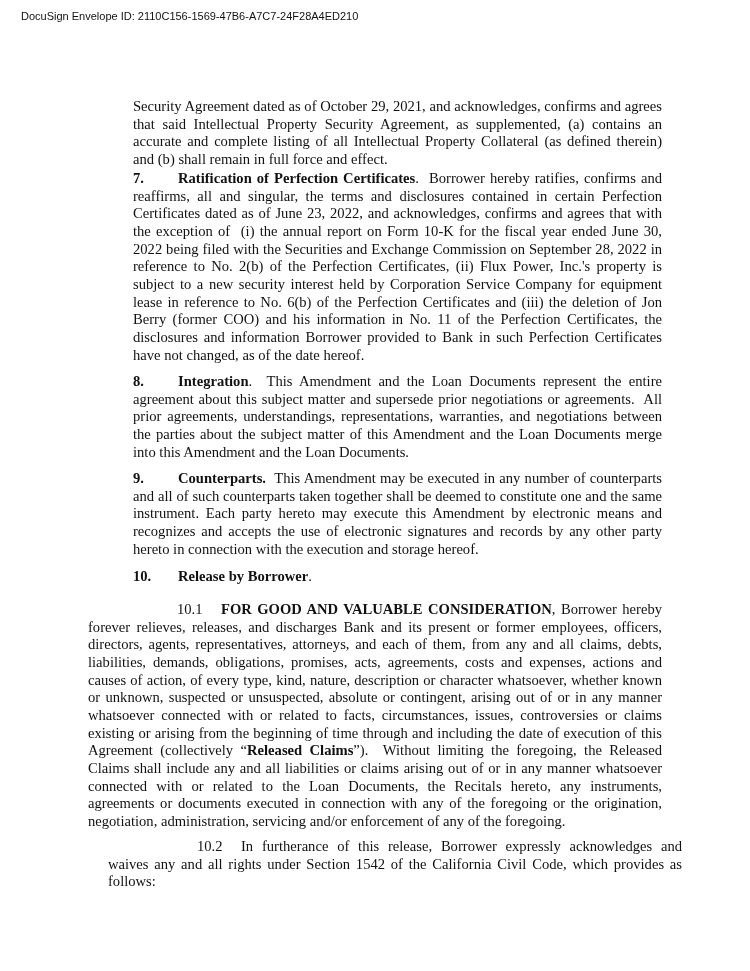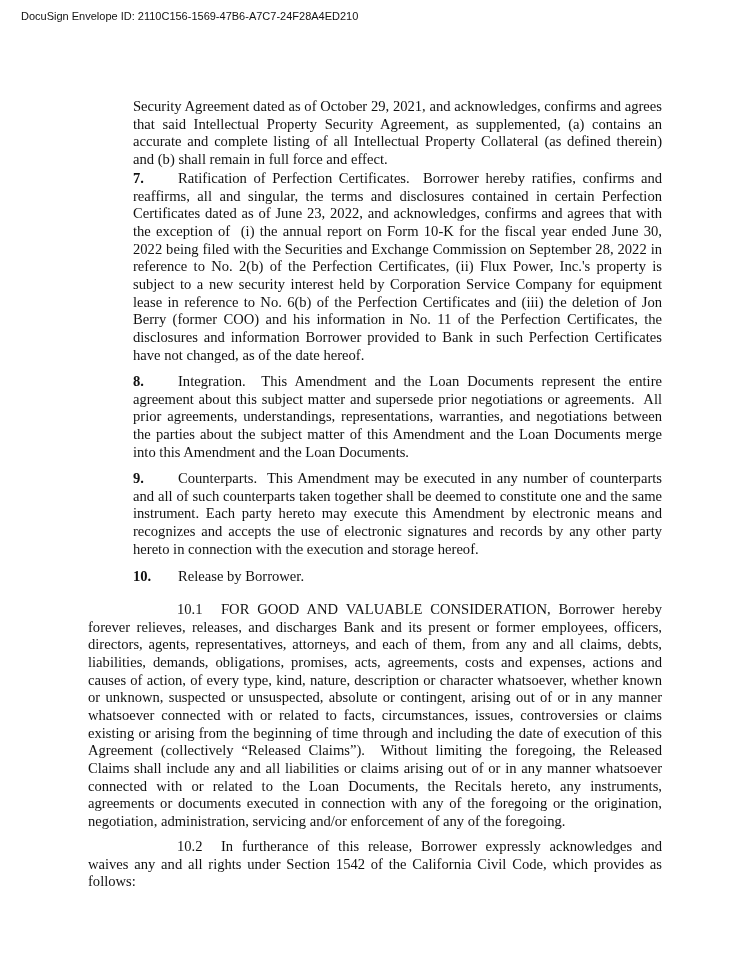--- a/index.html
+++ b/index.html
@@ -10,21 +10,21 @@
   }
   .page-text {
     font-family: "Liberation Serif", serif; font-size: 14.6px; line-height: 17.65px;
     color: #111;
   }
   .block { position: absolute; left: 133px; width: 529px; text-align: justify; text-align-last: left; }
   .block.wide { left: 88px; width: 574px; }
   .sec-num { font-weight: bold; display: inline-block; width: 45px; }
   .sub-num { font-weight: normal; display: inline-block; width: 44px; }
   .indent { display: inline-block; width: 89px; }
-  b { font-weight: normal; }
+  b { font-weight: bold; }
   p { margin: 0; }
 </style>
 </head>
 <body>
 
 <div class="envelope">DocuSign Envelope ID: 2110C156-1569-47B6-A7C7-24F28A4ED210</div>
 
 <div class="page-text">
 
   <p class="block" style="top:98px;">Security Agreement dated as of October 29, 2021, and acknowledges, confirms and agrees that said Intellectual Property Security Agreement, as supplemented, (a) contains an accurate and complete listing of all Intellectual Property Collateral (as defined therein) and (b) shall remain in full force and effect.</p>
@@ -32,15 +32,15 @@
   <p class="block" style="top:170px;"><span class="sec-num">7.</span><b>Ratification of Perfection Certificates</b><span>.</span><span style="white-space:pre-wrap;">  Borrower hereby ratifies, confirms and reaffirms, all and singular, the terms and disclosures contained in certain Perfection Certificates dated as of June 23, 2022, and acknowledges, confirms and agrees that with the exception of  (i) the annual report on Form 10-K for the fiscal year ended June 30, 2022 being filed with the Securities and Exchange Commission on September 28, 2022 in reference to No. 2(b) of the Perfection Certificates, (ii) Flux Power, Inc.'s property is subject to a new security interest held by Corporation Service Company for equipment lease in reference to No. 6(b) of the Perfection Certificates and (iii) the deletion of Jon Berry (former COO) and his information in No. 11 of the Perfection Certificates, the disclosures and information Borrower provided to Bank in such Perfection Certificates have not changed, as of the date hereof.</span></p>
 
   <p class="block" style="top:373px;"><span class="sec-num">8.</span><b>Integration</b><span>.</span><span style="white-space:pre-wrap;">  This Amendment and the Loan Documents represent the entire agreement about this subject matter and supersede prior negotiations or agreements.  All prior agreements, understandings, representations, warranties, and negotiations between the parties about the subject matter of this Amendment and the Loan Documents merge into this Amendment and the Loan Documents.</span></p>
 
   <p class="block" style="top:470px;"><span class="sec-num">9.</span><b>Counterparts.</b><span></span><span style="white-space:pre-wrap;">  This Amendment may be executed in any number of counterparts and all of such counterparts taken together shall be deemed to constitute one and the same instrument. Each party hereto may execute this Amendment by electronic means and recognizes and accepts the use of electronic signatures and records by any other party hereto in connection with the execution and storage hereof.</span></p>
 
   <p class="block" style="top:568px;"><span class="sec-num">10.</span><b>Release by Borrower</b><span>.</span></p>
 
   <p class="block wide" style="top:601px;"><span class="indent"></span><span class="sub-num">10.1</span><b>FOR GOOD AND VALUABLE CONSIDERATION</b><span>, Borrower hereby forever relieves, releases, and discharges Bank and its present or former employees, officers, directors, agents, representatives, attorneys, and each of them, from any and all claims, debts, liabilities, demands, obligations, promises, acts, agreements, costs and expenses, actions and causes of action, of every type, kind, nature, description or character whatsoever, whether known or unknown, suspected or unsuspected, absolute or contingent, arising out of or in any manner whatsoever connected with or related to facts, circumstances, issues, controversies or claims existing or arising from the beginning of time through and including the date of execution of this Agreement (collectively “</span><b>Released Claims</b><span style="white-space:pre-wrap;">”).  Without limiting the foregoing, the Released Claims shall include any and all liabilities or claims arising out of or in any manner whatsoever connected with or related to the Loan Documents, the Recitals hereto, any instruments, agreements or documents executed in connection with any of the foregoing or the origination, negotiation, administration, servicing and/or enforcement of any of the foregoing.</span></p>
 
-  <p class="block wide" style="top:838px;"><span class="indent"></span><span class="sub-num">10.2</span><span>In furtherance of this release, Borrower expressly acknowledges and waives any and all rights under Section 1542 of the California Civil Code, which provides as follows:</span></p>
+  <p class="block wide" style="top:838px;margin-left:20px;"><span class="indent"></span><span class="sub-num">10.2</span><span>In furtherance of this release, Borrower expressly acknowledges and waives any and all rights under Section 1542 of the California Civil Code, which provides as follows:</span></p>
 
 </div>
 
 </body></html>

